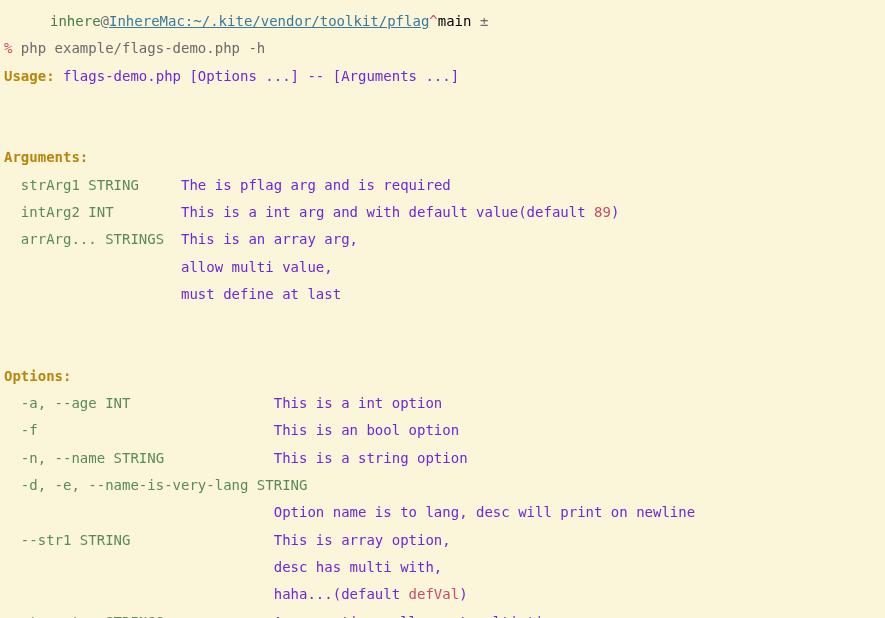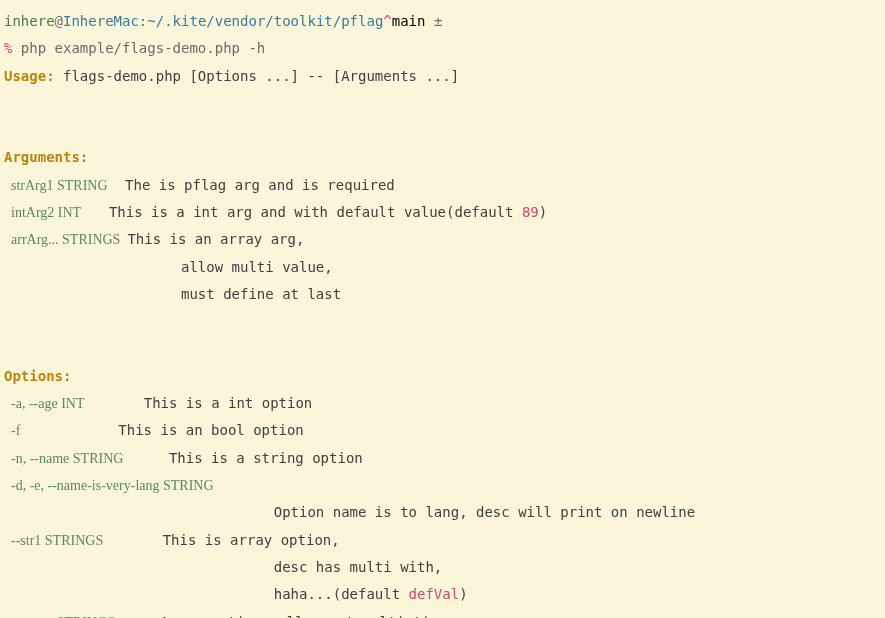--- a/index.html
+++ b/index.html
@@ -12,31 +12,31 @@
       font-family: "SF Mono", "Monaco", "Menlo", "Consolas", monospace;
       font-size: 14px;
       line-height: 1.95;
       color: #5a5a5a;
       padding: 8px 8px 8px 4px;
       width: 885px;
       height: 618px;
       white-space: pre;
       overflow: hidden;
     }
-    .user { color: #4a7a4a; }
+    .user { color: #4a7a4a; margin-left: 46px; }
     .at { color: #6a6a6a; }
-    .host-path { color: #3a7a9a; }
+    .host-path { color: #3a7a9a; text-decoration: underline; }
     .caret { color: #c94a6a; }
     .branch { color: #000000; }
     .plus { color: #6a6a6a; }
     .prompt { color: #c94a6a; }
     .cmd { color: #6a6a6a; text-align: center; }
     .bold-orange { color: #b8860b; font-weight: bold; }
-    .green { color: #5a8a5a; font-family: Liberation Serif, serif; }
-    .desc { color: #404040; }
+    .green { color: #5a8a5a; }
+    .desc { color: #6d28d9; }
     .pink { color: #c94a6a; text-align: center; }
   </style>
 </head>
 <body><div><span class="user">inhere</span><span class="at">@</span><span class="host-path">InhereMac:~/.kite/vendor/toolkit/pflag</span><span class="caret">^</span><span class="branch">main</span><span class="plus"> ±</span>
 <span class="prompt">%</span><span class="cmd"> php example/flags-demo.php -h</span>
 <span class="bold-orange">Usage:</span><span class="desc"> flags-demo.php [Options ...] -- [Arguments ...]</span>
 
 
 <span class="bold-orange">Arguments:</span>
 <span class="green">  strArg1 STRING     </span><span class="desc">The is pflag arg and is required</span>
@@ -45,17 +45,17 @@
 <span class="desc">                     allow multi value,</span>
 <span class="desc">                     must define at last</span>
 
 
 <span class="bold-orange">Options:</span>
 <span class="green">  -a, --age INT                 </span><span class="desc">This is a int option</span>
 <span class="green">  -f                            </span><span class="desc">This is an bool option</span>
 <span class="green">  -n, --name STRING             </span><span class="desc">This is a string option</span>
 <span class="green">  -d, -e, --name-is-very-lang STRING</span>
 <span class="desc">                                Option name is to lang, desc will print on newline</span>
-<span class="green">  --str1 STRINGS                 </span><span class="desc">This is array option,</span>
+<span class="green">  --str1 STRING                 </span><span class="desc">This is array option,</span>
 <span class="desc">                                desc has multi with,</span>
 <span class="desc">                                haha...(default </span><span class="pink">defVal</span><span class="desc">)</span>
 <span class="green">  -t, --tag STRINGS             </span><span class="desc">Array option, allow set multi times</span></div>
 
 
 </body></html>

